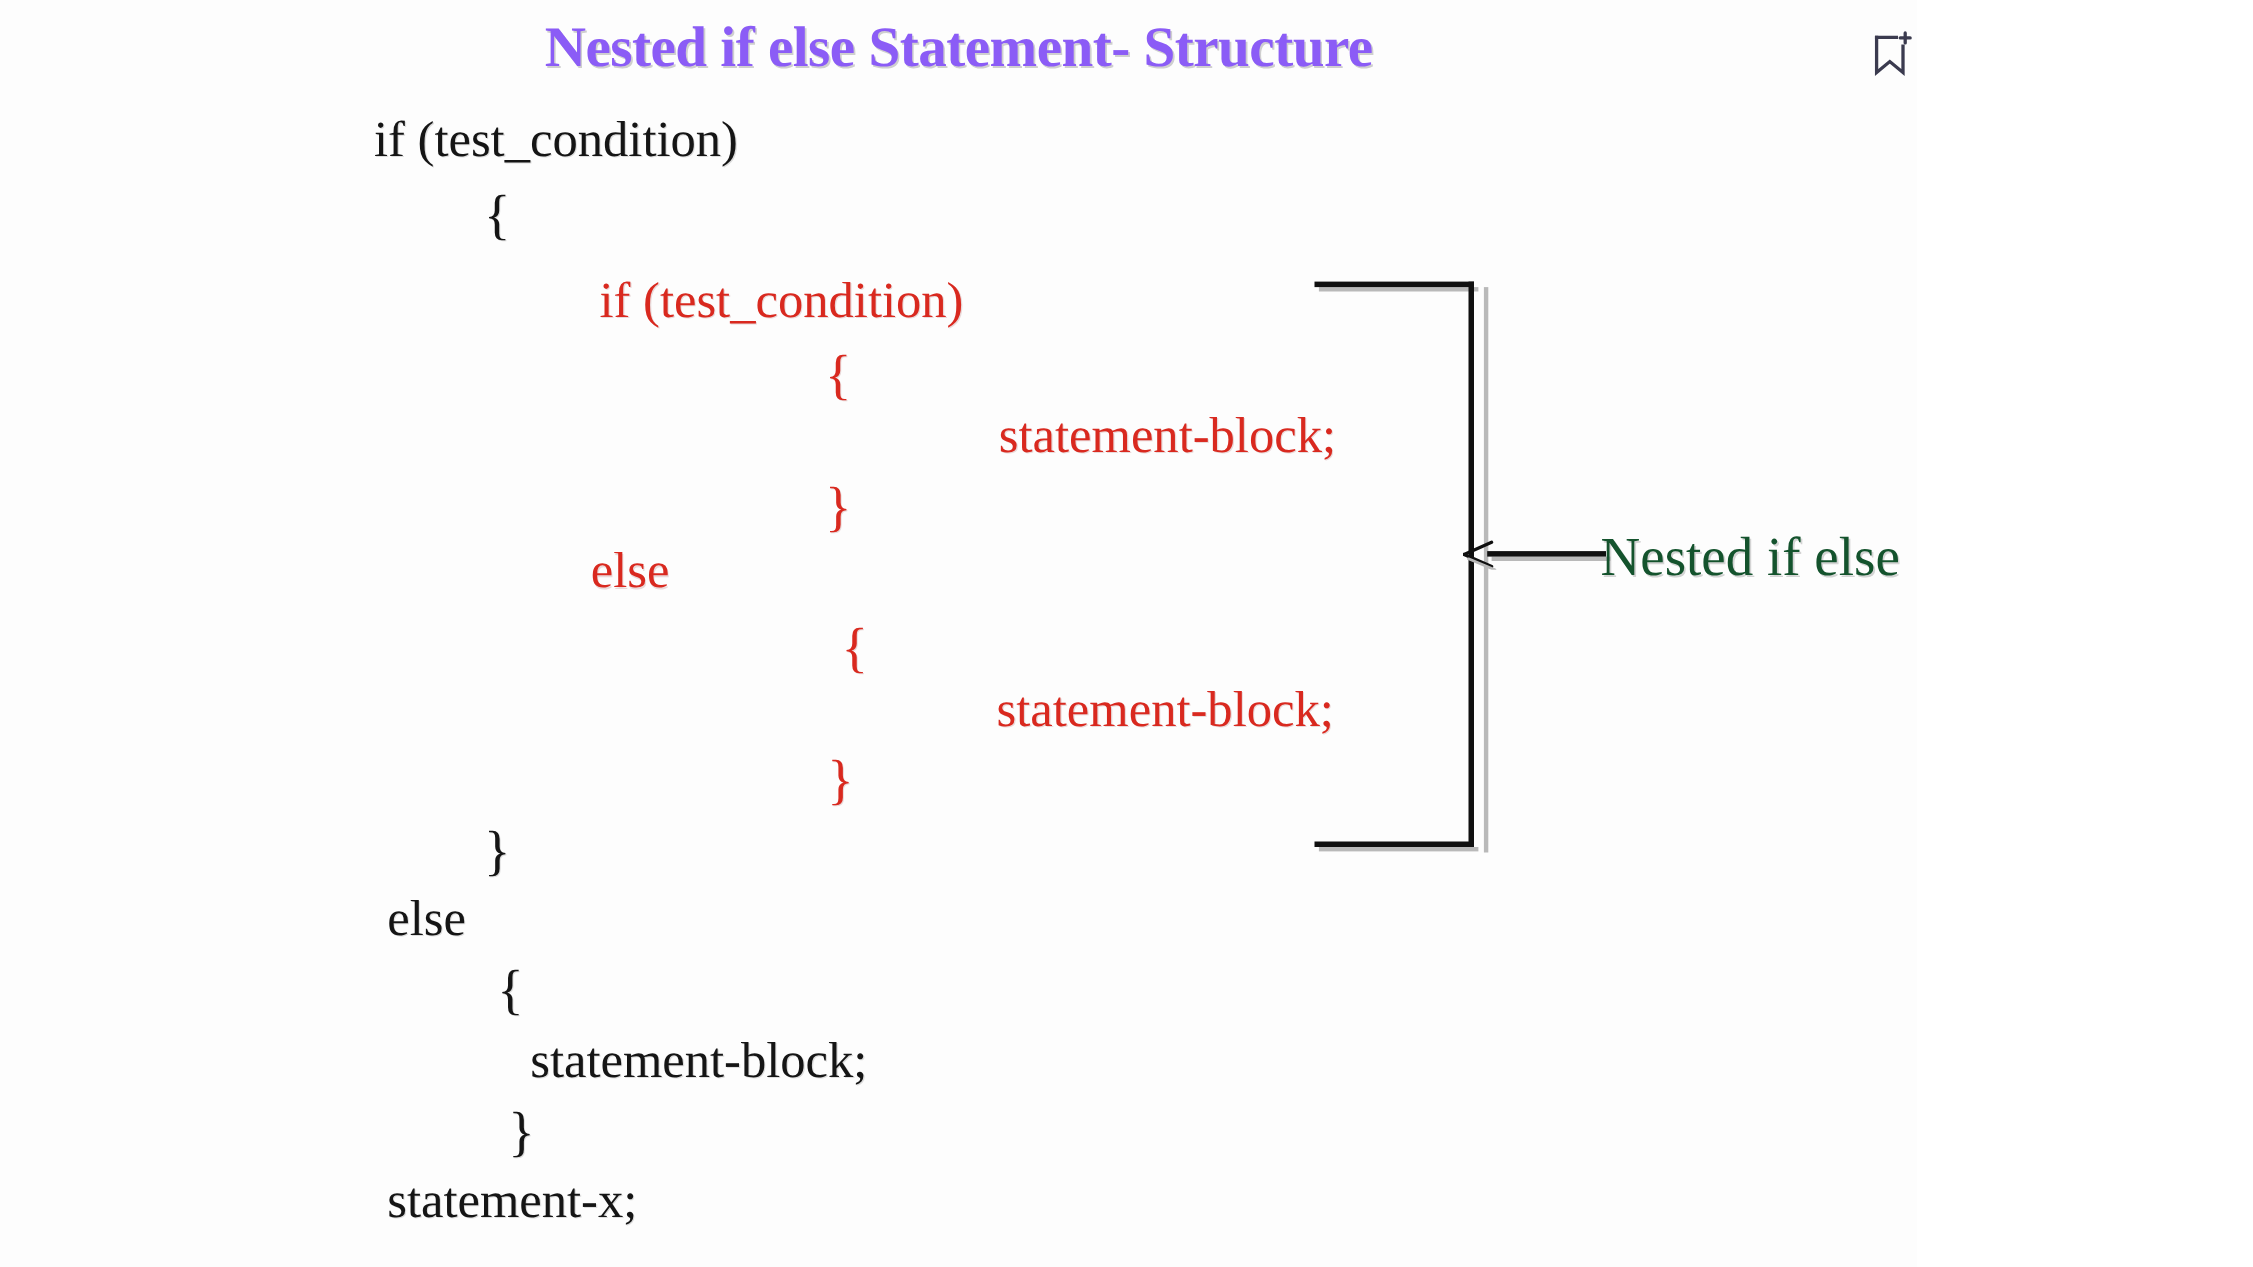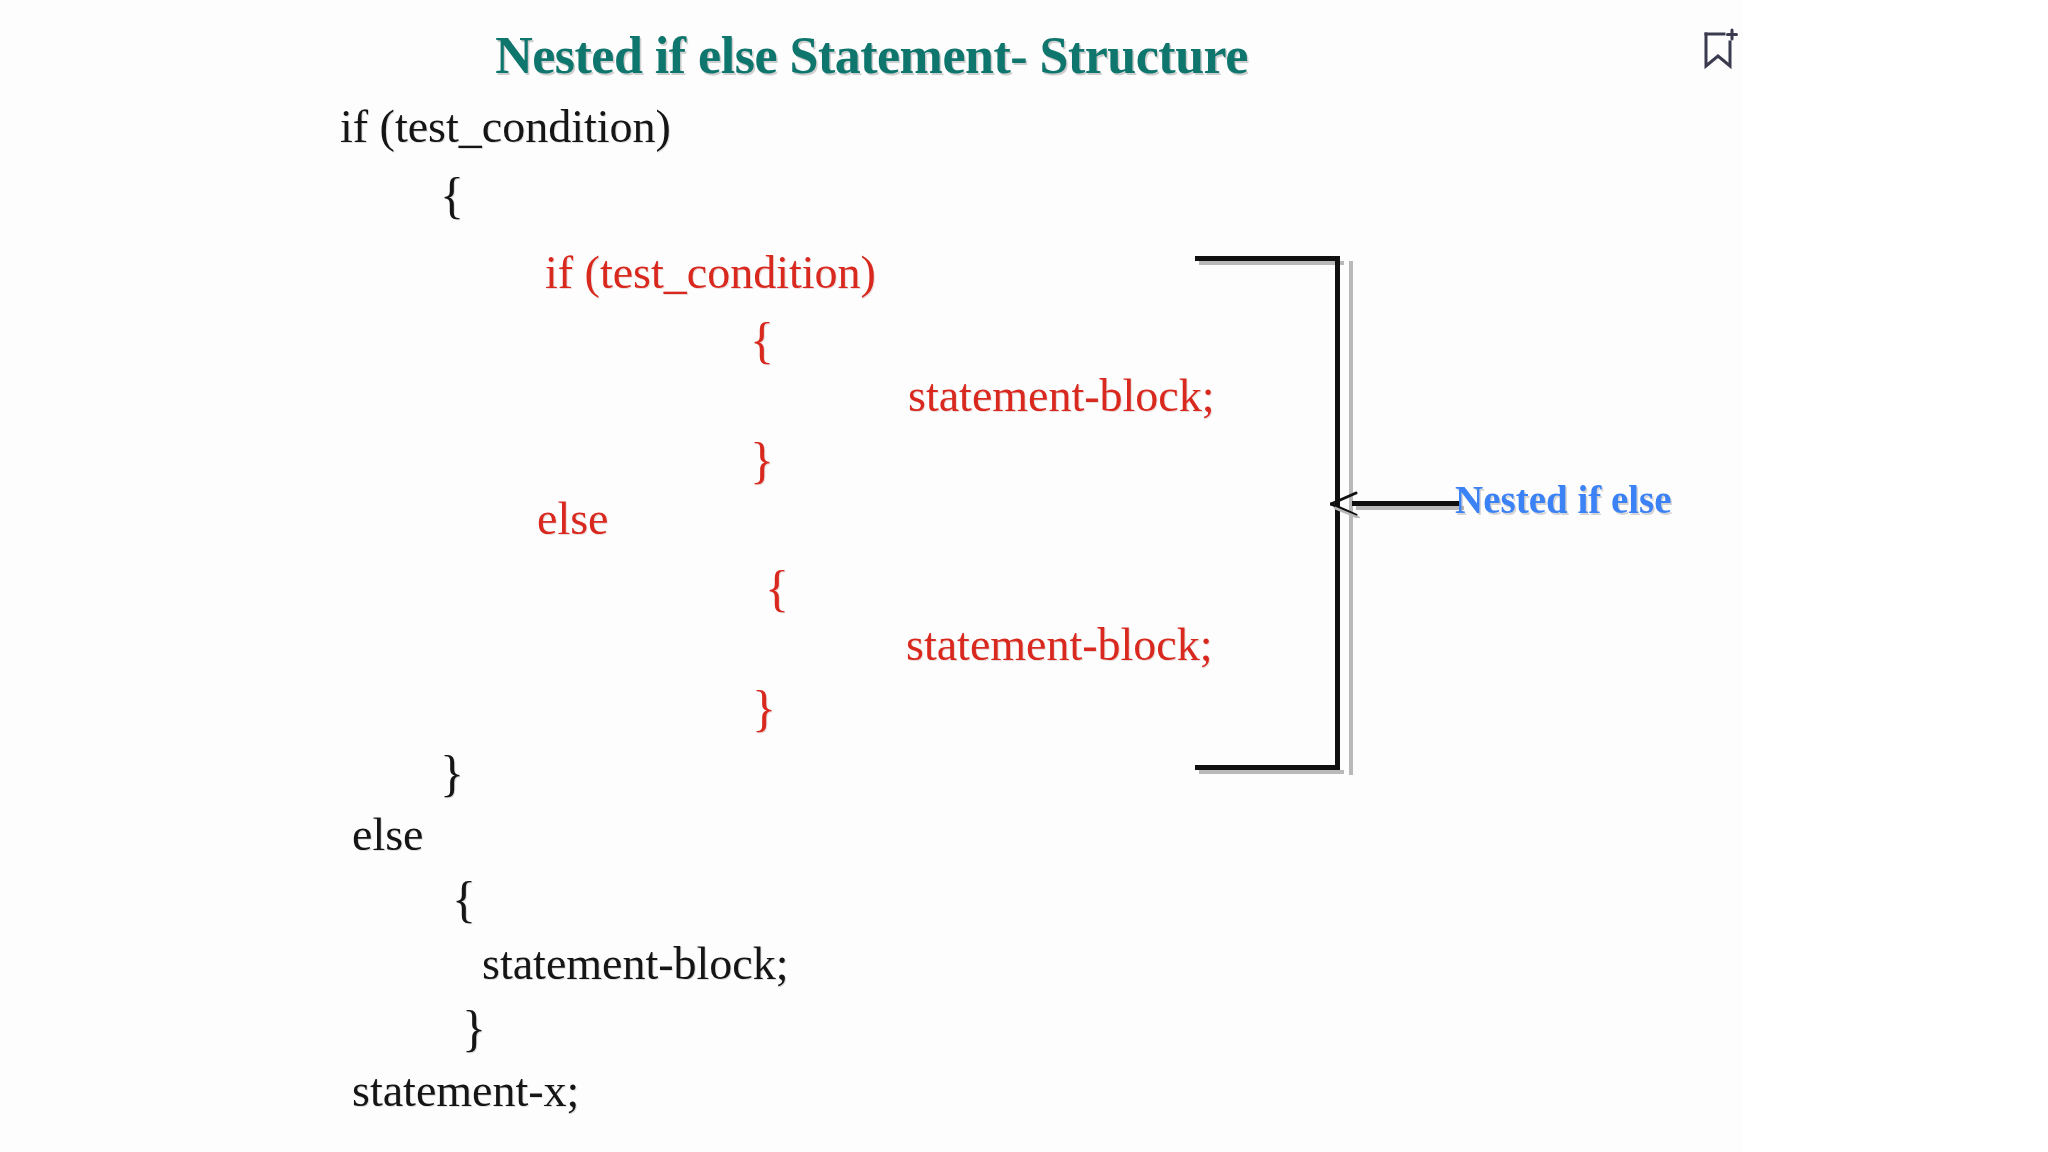--- a/index.html
+++ b/index.html
@@ -33,27 +33,27 @@
     top: 0;
     width: 305px;
     height: 1152px;
     background: #ffffff;
   }
 
   
   #page-title {
     position: absolute;
     left: 0;
-    top: 26px;
+    top: 14px;
     width: 1743px;
     text-align: center;
     font-size: 52px;
     font-weight: bold;
     letter-spacing: -0.5px;
-    color: #0f766e;
+    color: #8b5cf6;
     text-shadow: 1.5px 1.5px 0 rgba(120,120,120,0.35);
     white-space: nowrap;
   }
 
   
   #bookmark-add-icon {
     position: absolute;
     left: 1700px;
     top: 28px;
     width: 40px;
@@ -140,23 +140,23 @@
     left: 0px;
     top: 3px;
     width: 32px;
     height: 28px;
   }
 
   #nested-label {
     position: absolute;
     left: 1455px;
     top: 477px;
-    font-size: 39px;
-    font-weight: bold;
-    color: #3b82f6;
+    font-size: 50px;
+    font-weight: normal;
+    color: #14532d;
     white-space: nowrap;
     text-shadow: 1.5px 1.5px 0 rgba(150,150,150,0.40);
   }
 </style>
 </head>
 <body>
 
 <div id="stage">
 
   <div id="slide-canvas"></div>

